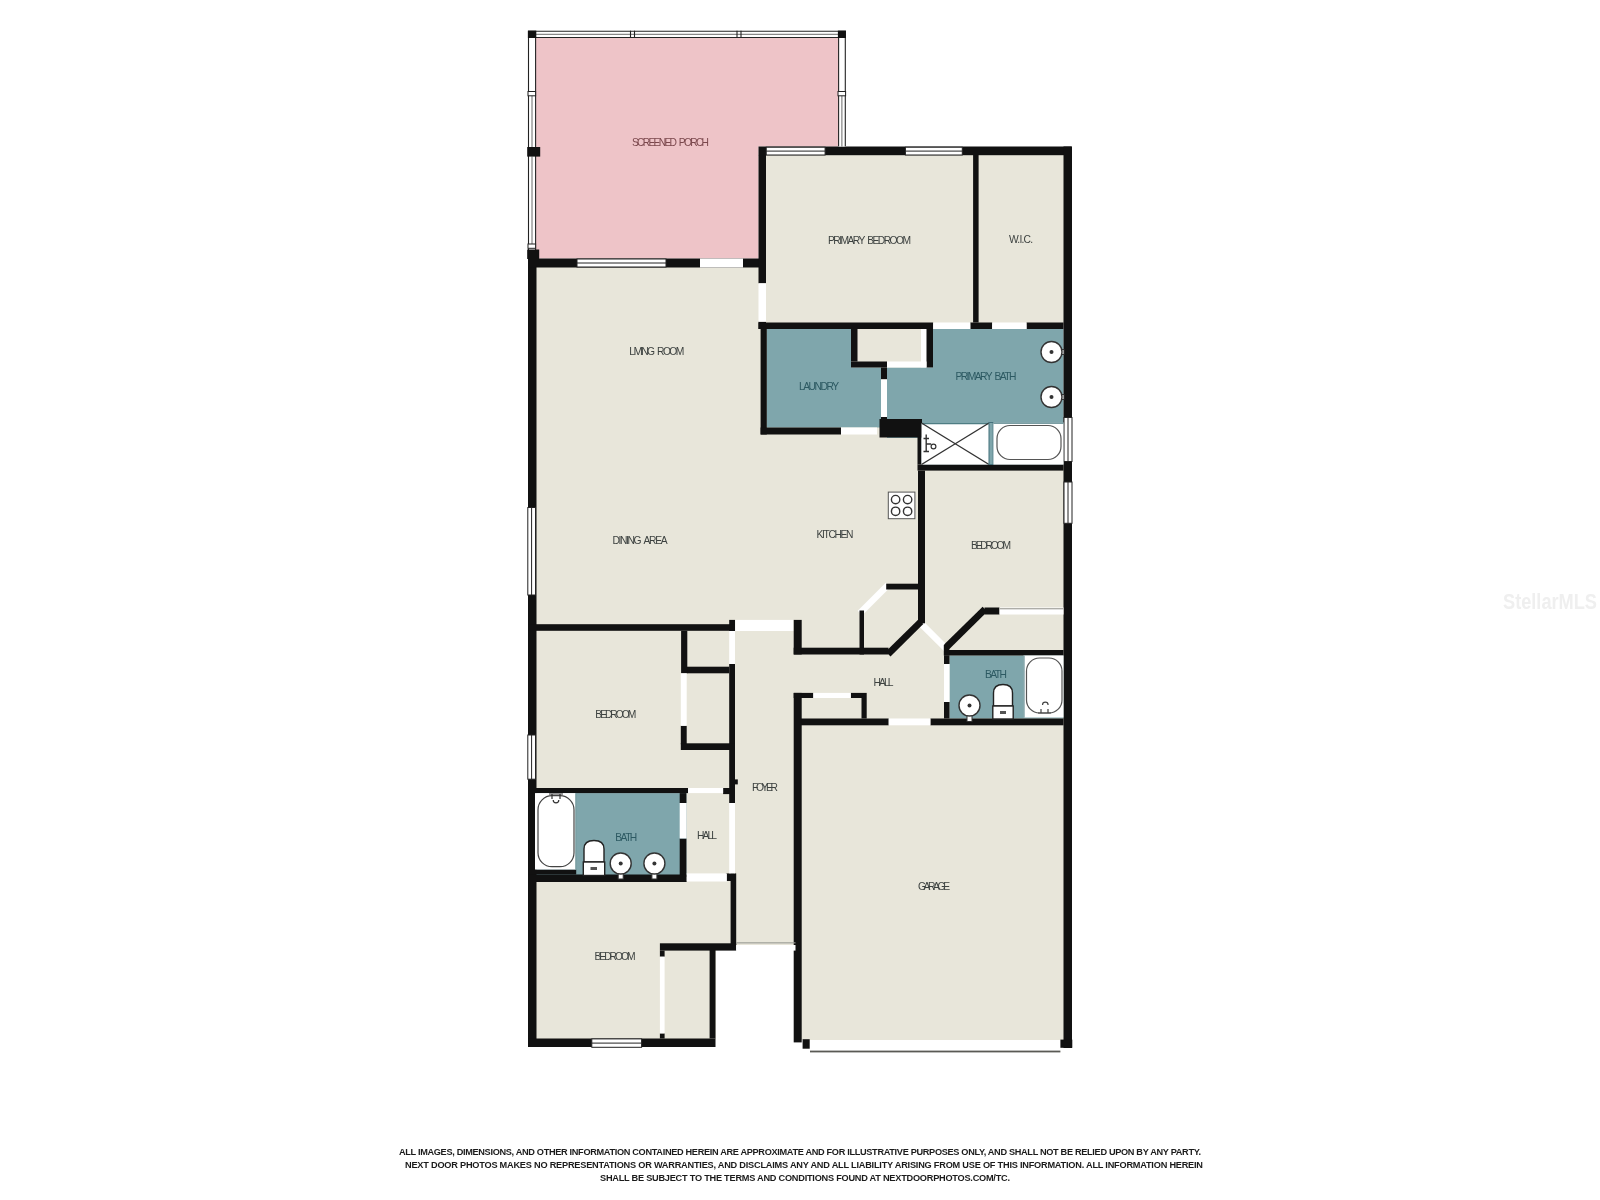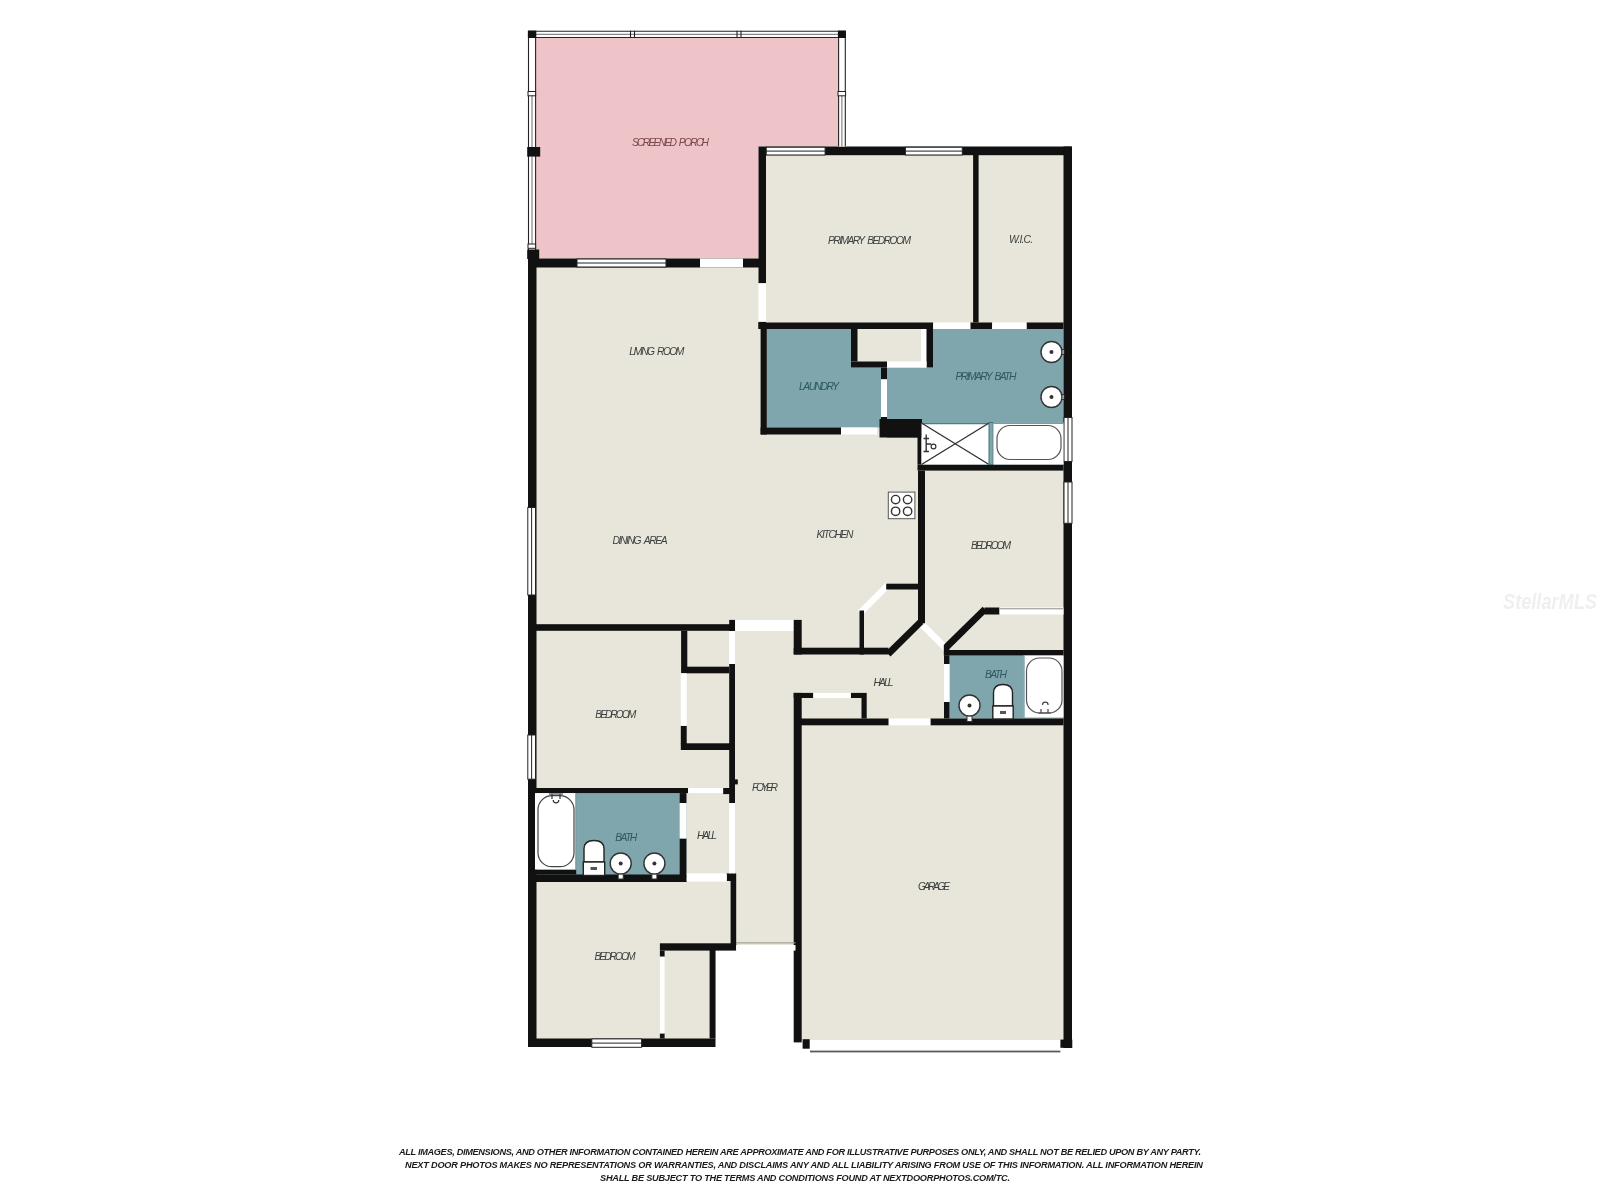--- a/index.html
+++ b/index.html
@@ -1,16 +1,16 @@
 <!DOCTYPE html>
 <html><head>
 <meta charset="utf-8">
 <style>
   html,body{margin:0;padding:0;background:#ffffff;}
-  .page{position:relative;width:1600px;height:1200px;background:#f9a8d4;overflow:hidden;font-style:italic;}
+  .page{position:relative;width:1600px;height:1200px;background:#f9a8d4;overflow:hidden;}
   svg text{font-family:"Liberation Sans",sans-serif;}
 </style>
 </head>
 <body>
 <div class="page">
 <svg width="1600" height="1200" viewBox="0 0 1600 1200" xmlns="http://www.w3.org/2000/svg">
 
 <rect x="0" y="0" width="1600" height="1200" fill="#ffffff"></rect>
 
 <path d="M536,38 H838 V146.5 H758.5 V258.5 H536 Z" fill="#eec4c8"></path>

